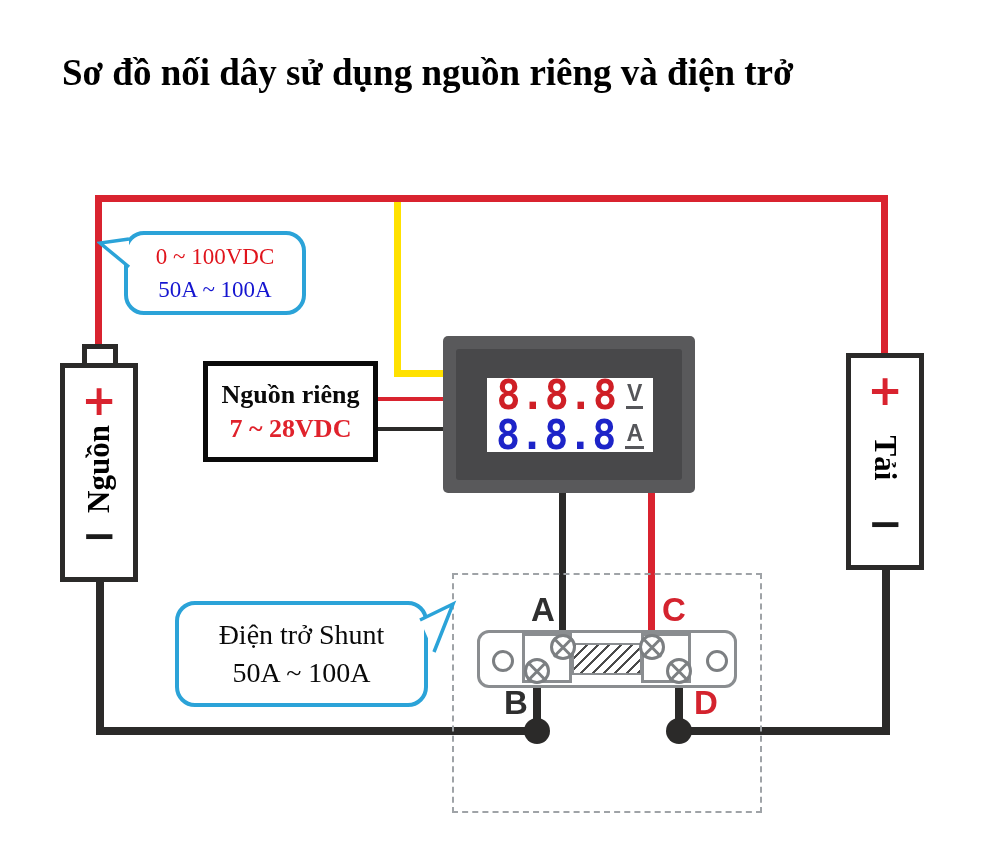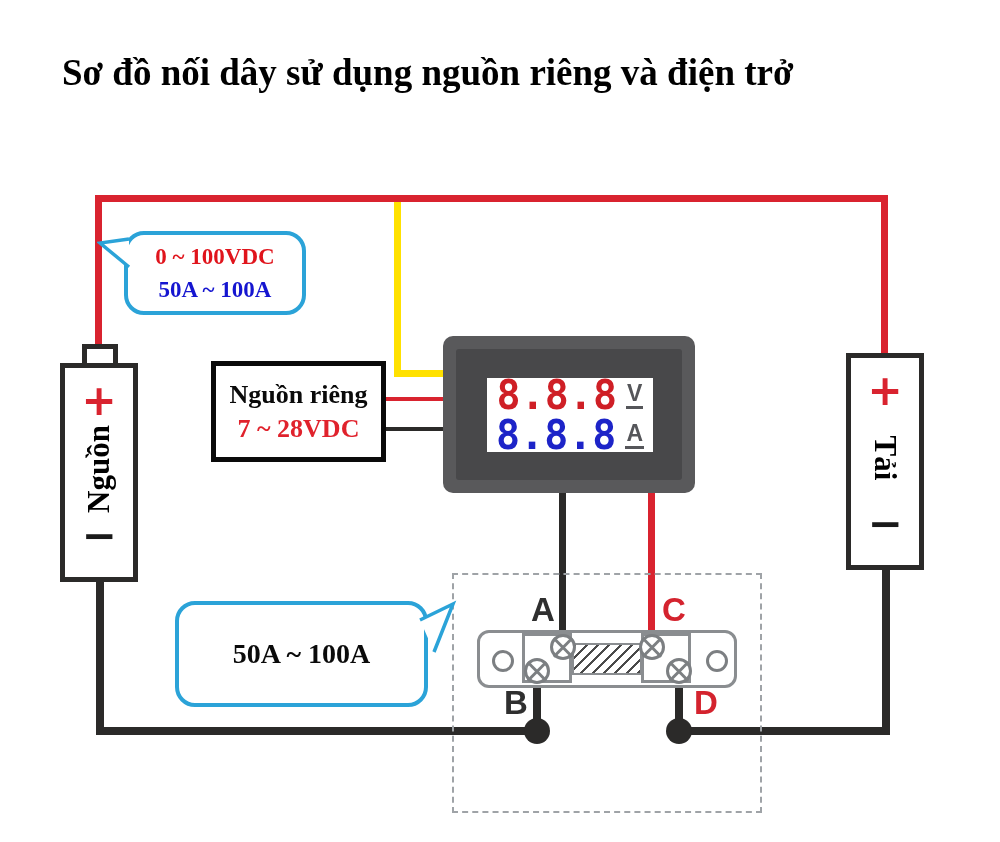--- a/index.html
+++ b/index.html
@@ -28,37 +28,37 @@
   .sign.plus{color:#d9232f;}
   .sign.minus{color:#1a1a1a;}
   .vlabel{font-weight:bold;font-size:31px;white-space:nowrap;color:#000;}
   .rot-ccw{transform:rotate(-90deg);}
   .rot-cw{transform:rotate(90deg);}
 
   
   .bubble{position:absolute;background:#fff;border:4px solid #2ba3d8;border-radius:20px;
           display:flex;flex-direction:column;align-items:center;justify-content:center;
           text-align:center;box-sizing:border-box;z-index:6;}
-  .bubble .l{font-weight:bold;line-height:1.45;}
+  .bubble .l{font-weight:normal;line-height:1.45;}
   .b1 .l{font-size:23px;}
   .b1 .l.red{color:#e0141c;}
   .b1 .l.blue{color:#1515d0;}
   .b2 .l{font-size:28px;color:#0a0a0a;line-height:1.35;}
   .tail{position:absolute;z-index:7;}
 
   
-  .auxbox{position:absolute;left:211px;top:361px;width:175px;height:101px;background:#fff;
+  .auxbox{position:absolute;left:203px;top:361px;width:175px;height:101px;background:#fff;
           border:5px solid #0a0a0a;box-sizing:border-box;display:flex;flex-direction:column;
           align-items:center;justify-content:center;z-index:5;}
   .auxbox .l1{font-weight:bold;font-size:26px;color:#0a0a0a;line-height:1.3;}
   .auxbox .l2{font-weight:bold;font-size:26px;color:#e0222c;line-height:1.3;}
 
   
   .meter{position:absolute;left:443px;top:336px;width:252px;height:157px;background:#59595b;
-         border-radius:10px;z-index:4;}
+         border-radius:5px;z-index:4;}
   .meter-bezel{position:absolute;left:13px;top:13px;right:13px;bottom:13px;
                background:#48484a;border-radius:3px;}
   .meter-screen{position:absolute;left:31px;top:29px;right:29px;bottom:28px;background:#ffffff;
                 display:flex;flex-direction:column;justify-content:center;}
   .meter-row{display:flex;align-items:center;justify-content:center;gap:9px;height:48px;}
   .digits{font-family:"DejaVu Sans Mono",monospace;font-weight:bold;font-size:40px;
           letter-spacing:0px;line-height:1;}
   .digits.volt{color:#cf1f26;}
   .digits.amp{color:#1d24c8;}
   .unit{font-family:"Liberation Sans",sans-serif;font-weight:bold;font-size:23px;color:#55565a;
@@ -157,20 +157,21 @@
           <span class="digits amp">8.8.8</span>
           <span class="unit">A</span>
         </div>
       </div>
     </div>
   </div>
 
   <div class="dashed"></div>
 
   <div class="bubble b2" style="left:175px;top:601px;width:253px;height:106px;">
+    <span class="l">Điện trở Shunt</span>
     <span class="l">50A ~ 100A</span>
   </div>
   <svg class="tail" style="left:412px;top:596px;" width="46" height="60">
     <path d="M8,24 L41,8 L22,56" fill="#ffffff" stroke="#2ba3d8" stroke-width="3.5"></path>
   </svg>
 
   <div class="shunt-body"></div>
   <div class="hole" style="left:492px;top:650px;"></div>
   <div class="hole" style="left:706px;top:650px;"></div>
   <div class="block" style="left:522px;top:633px;"></div>

